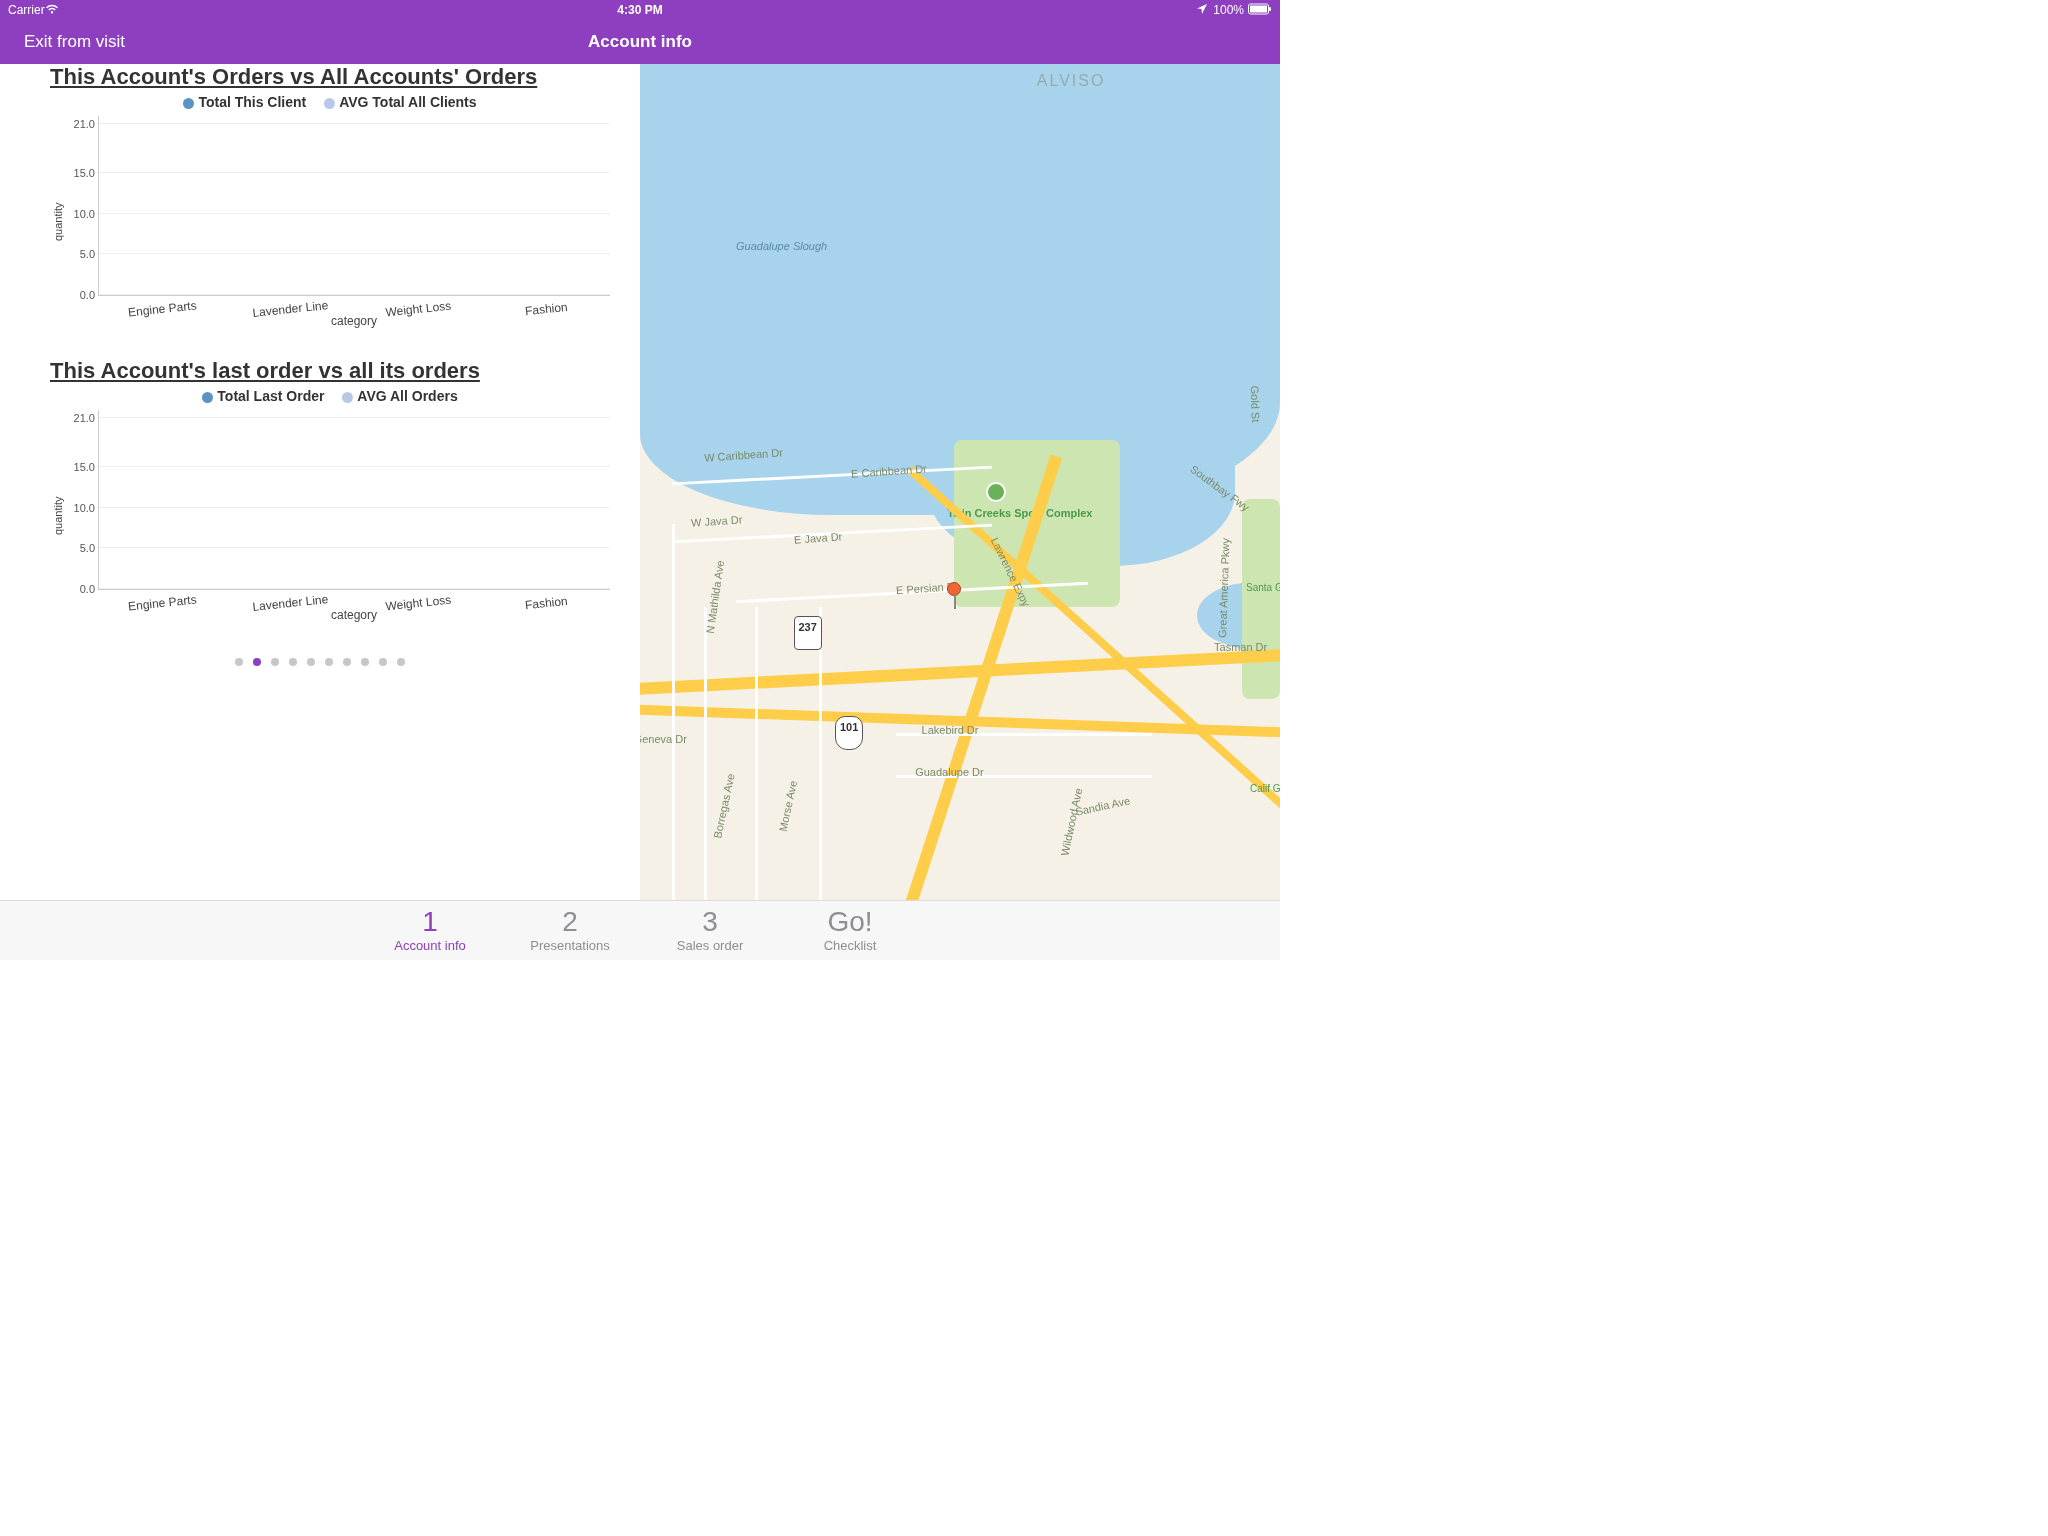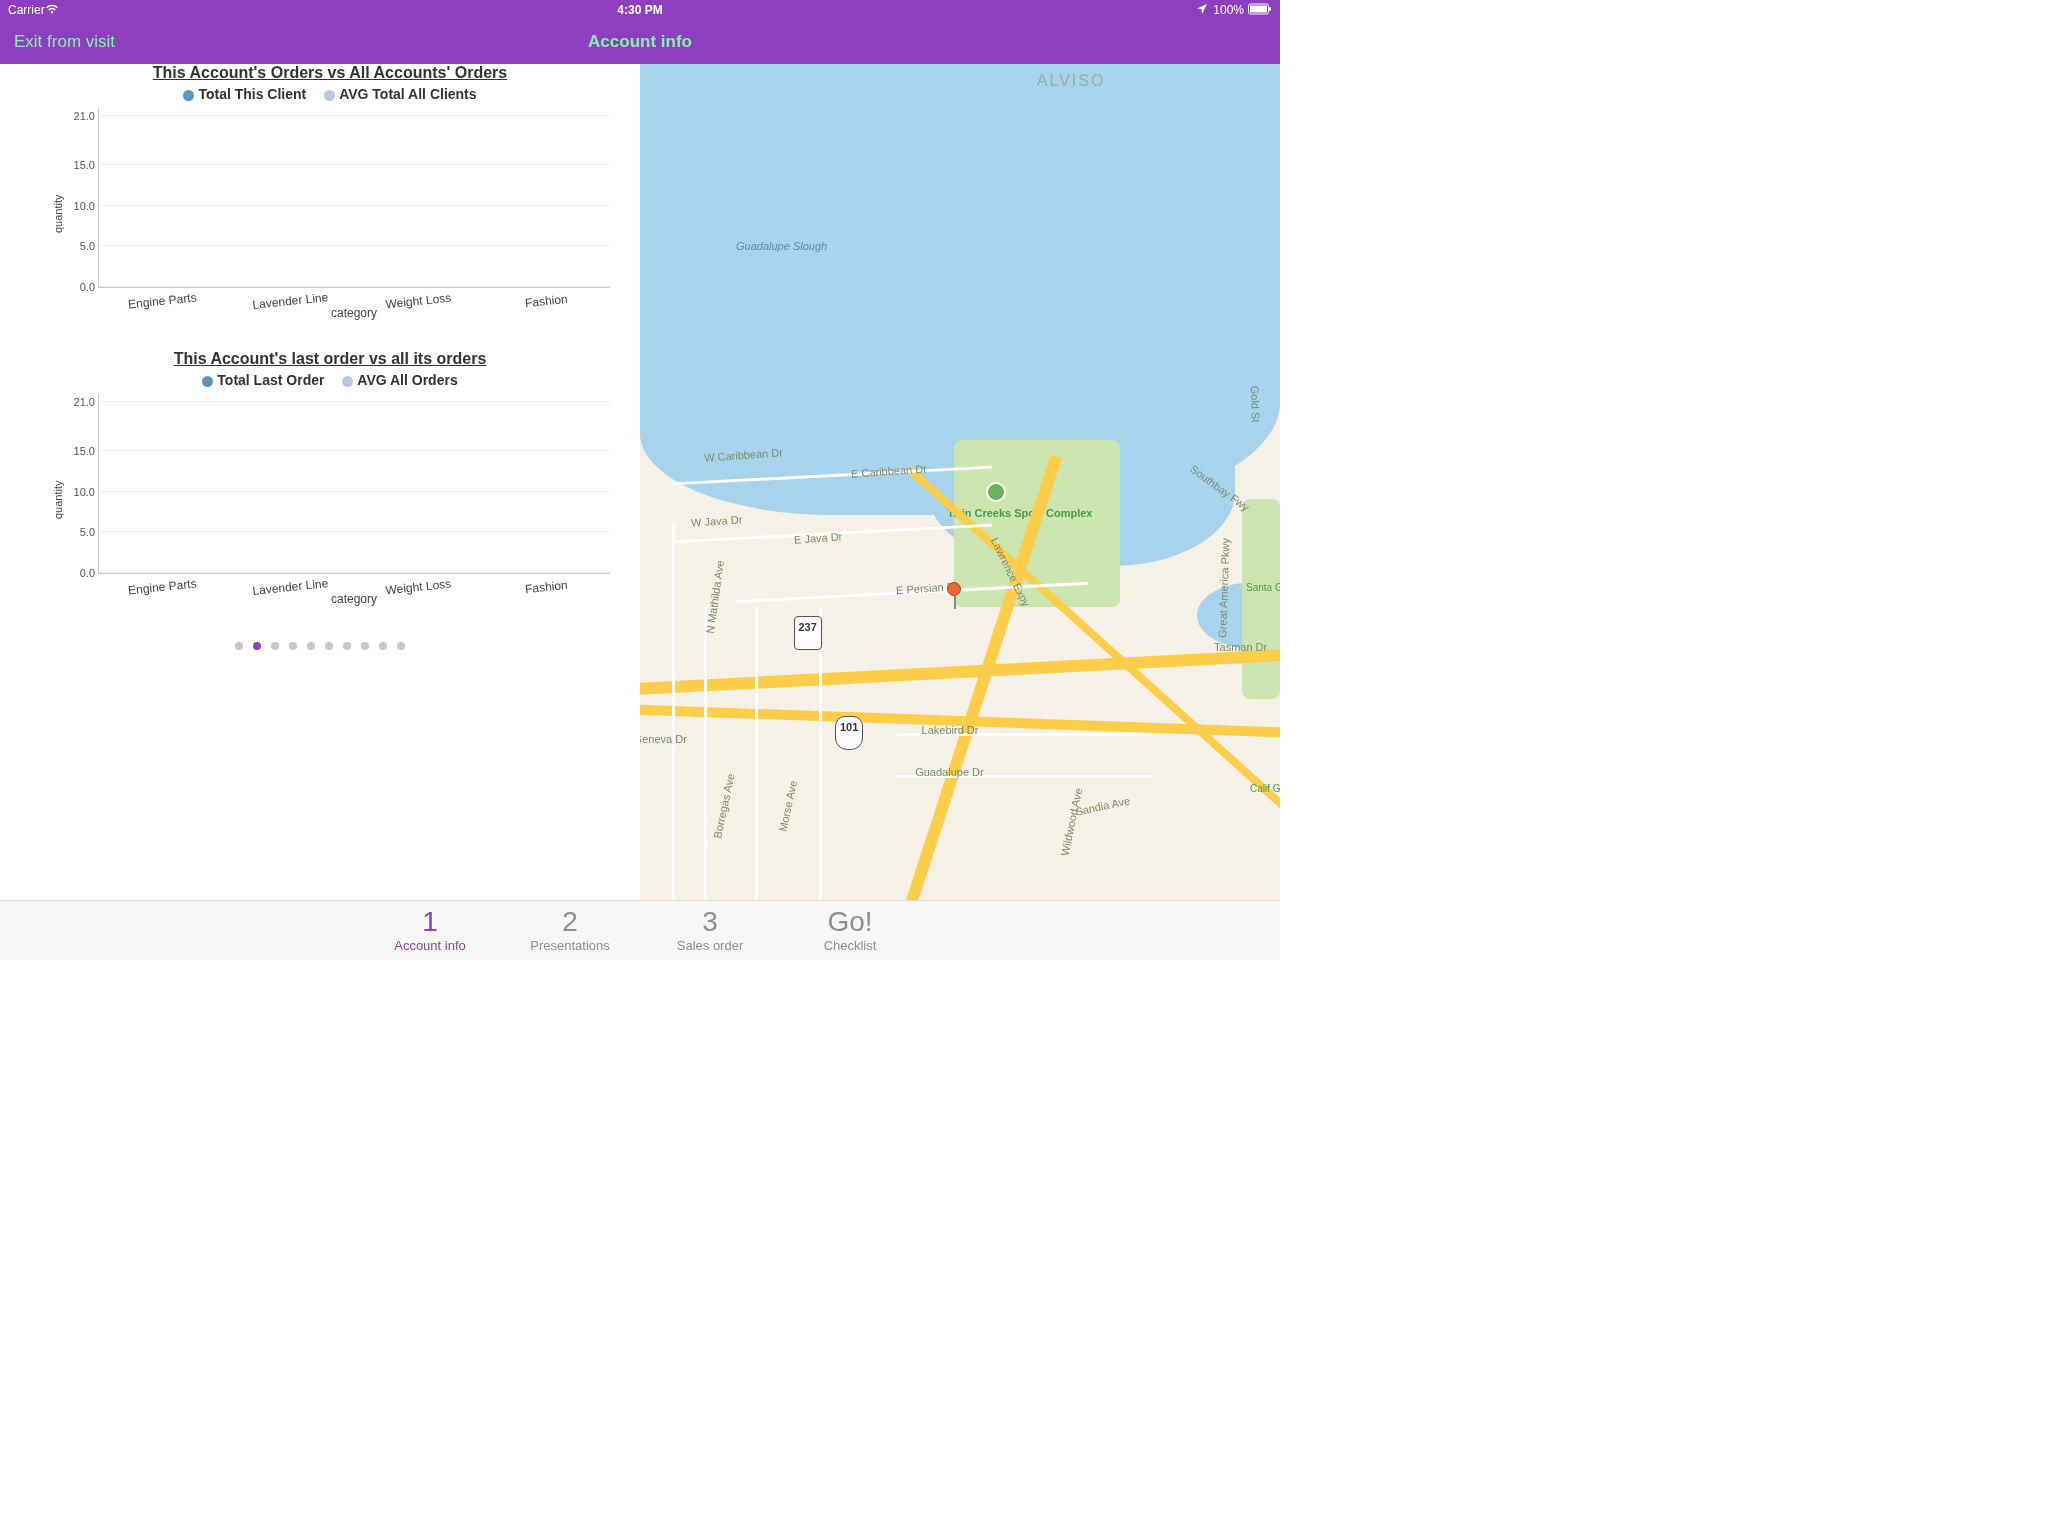--- a/index.html
+++ b/index.html
@@ -7,32 +7,32 @@
 .root { width: 1280px; height: 960px; position: relative; overflow: hidden; background: #fff; }
 
 .statusbar { height: 20px; background: #8d3fbf; color: #fff; display: flex; align-items: center; padding: 0 8px; font-size: 12px; }
 .statusbar .left { display: flex; align-items: center; gap: 0; text-align: right; }
 .statusbar .center { position: absolute; left: 50%; transform: translateX(-50%); font-weight: 600; }
 .statusbar .right { margin-left: auto; display: flex; align-items: center; gap: 4px; }
 .wifi-icon, .loc-icon, .batt-icon { display: inline-block; }
 .wifi-icon svg, .loc-icon svg { width: 14px; height: 12px; }
 .batt-icon svg { width: 24px; height: 12px; }
 
-.navbar { height: 44px; background: #8d3fbf; color: #86efac; display: flex; align-items: center; padding: 0 14px; }
+.navbar { height: 44px; background: #8d3fbf; color: #ffffff; display: flex; align-items: center; padding: 0 24px; }
 .navbar .back { font-size: 17px; font-weight: 400; }
 .navbar .title { position: absolute; left: 50%; transform: translateX(-50%); font-size: 17px; font-weight: 600; }
 
 .content { position: absolute; top: 64px; bottom: 60px; left: 0; right: 0; display: flex; }
 .left-pane { width: 50%; height: 100%; overflow: hidden; padding: 0 0 0 0; }
 .right-pane { width: 50%; height: 100%; position: relative; }
 
 .account-name { font-size: 35px; font-weight: 400; margin: 30px 0 50px 140px; color: #222; }
 
 .chart-wrap { margin: 0 30px 30px 50px; }
-.chart-title { text-align: center; font-size: 16px; font-weight: 600; text-decoration: underline; color: #333; margin-bottom: 4px; }
+.chart-title { text-align: left; font-size: 22px; font-weight: 600; text-decoration: underline; color: #333; margin-bottom: 4px; }
 .legend { text-align: center; font-size: 14px; color: #333; margin-bottom: 6px; font-weight: bold; }
 .legend .dot { display: inline-block; width: 11px; height: 11px; border-radius: 50%; vertical-align: middle; margin: 0 4px 0 14px; }
 .legend .dot:first-child { margin-left: 0; }
 .chart-body { display: flex; }
 .ylab { writing-mode: vertical-rl; transform: rotate(180deg); font-size: 11px; color: #444; text-align: center; padding: 0 2px; }
 .plot { flex: 1; position: relative; }
 .plot-area { position: relative; height: 180px; border-left: 1px solid #ccc; border-bottom: 1px solid #ccc; margin-left: 32px; }
 .grid-line { position: absolute; left: 0; right: 0; border-top: 1px solid #eee; }
 .ytick { position: absolute; left: -34px; width: 30px; text-align: right; font-size: 11px; color: #555; transform: translateY(50%); }
 .bars { position: absolute; inset: 0; display: flex; align-items: flex-end; }

